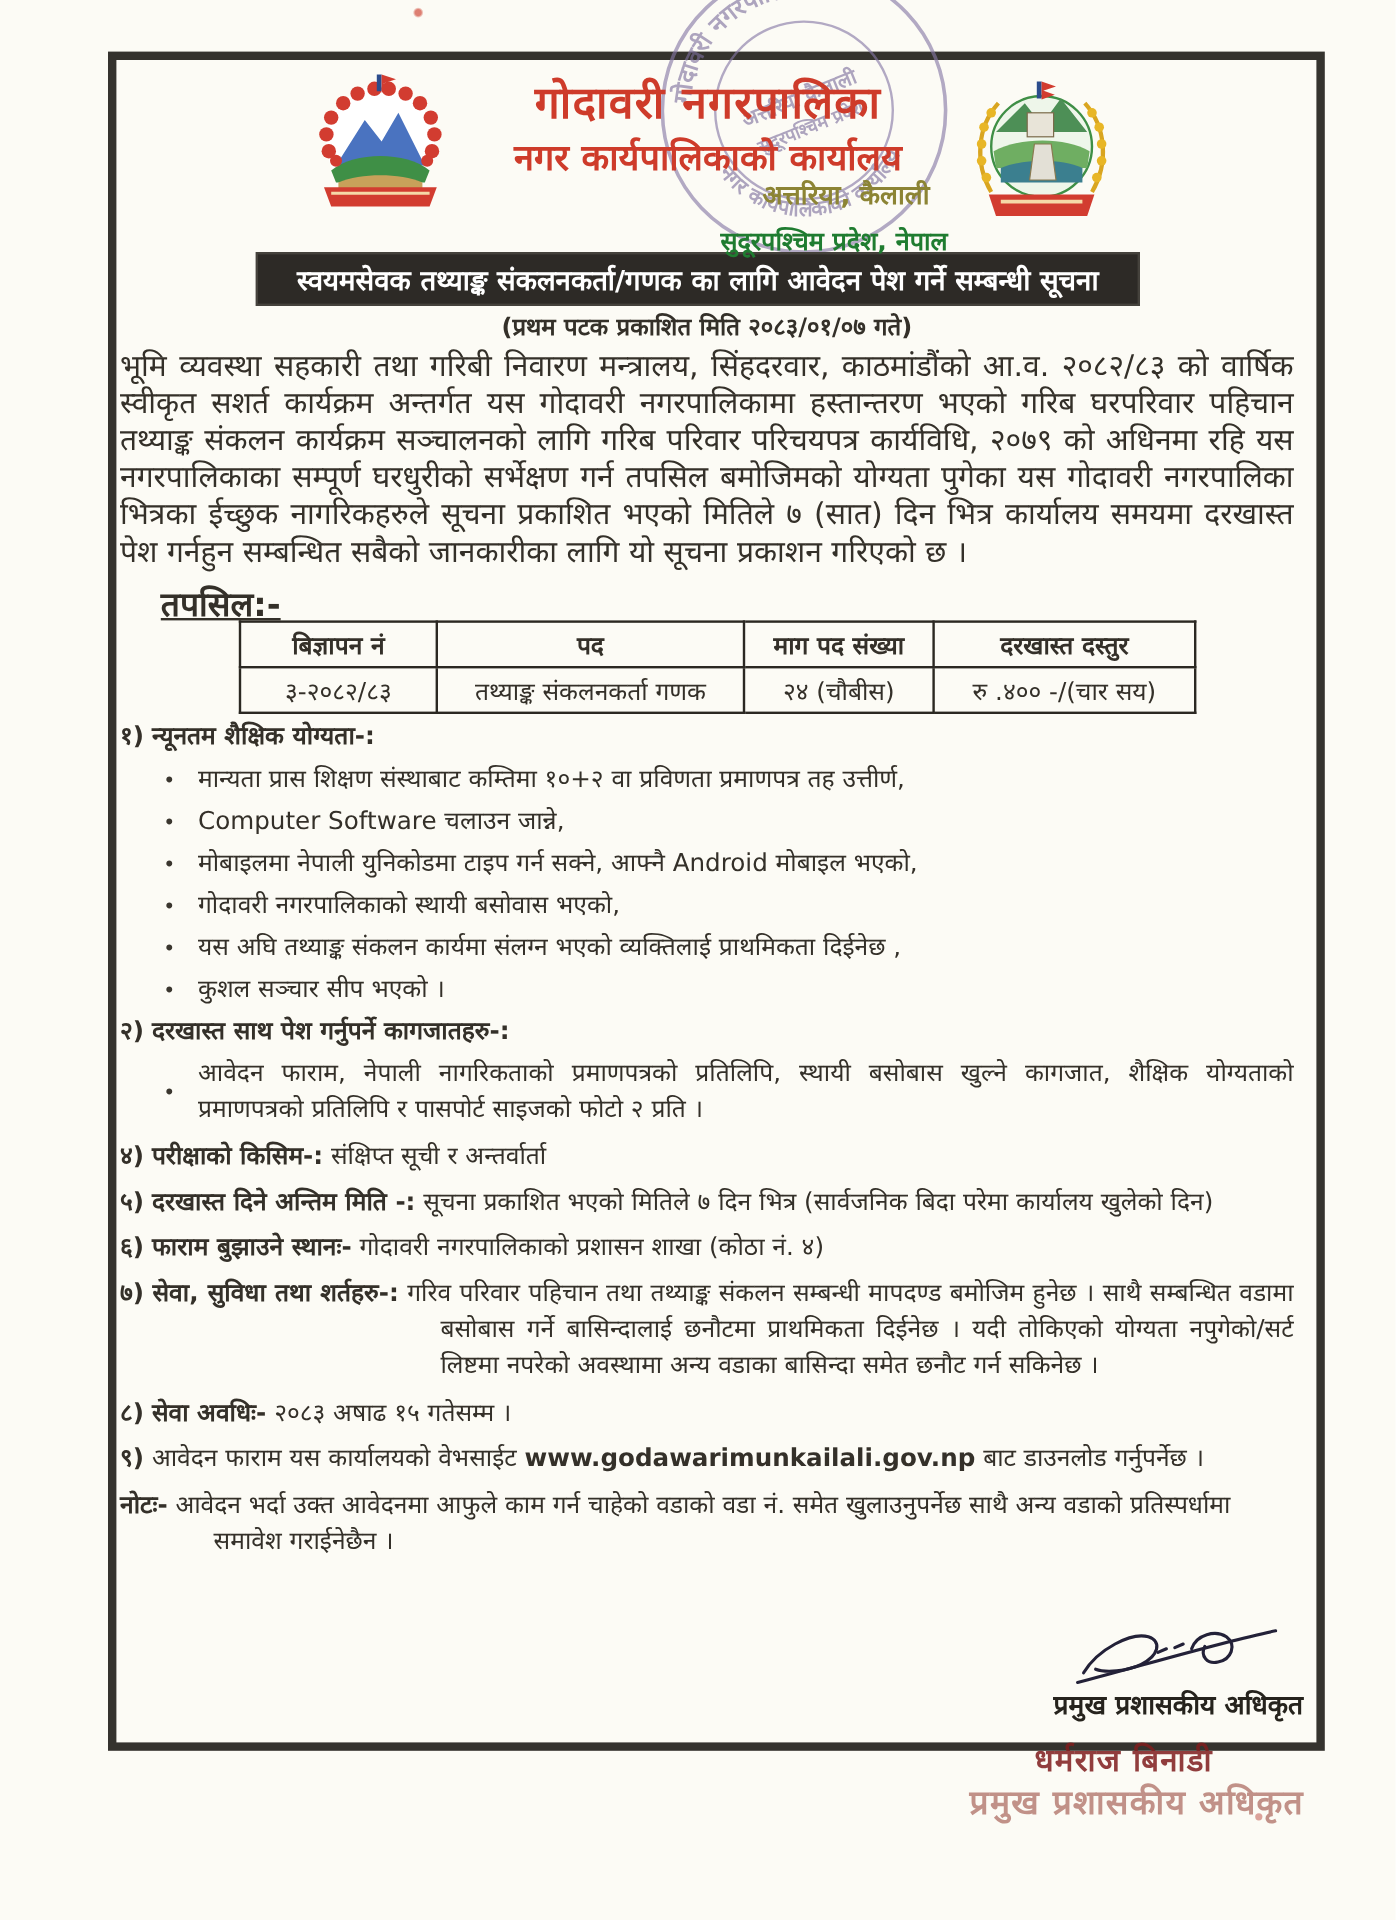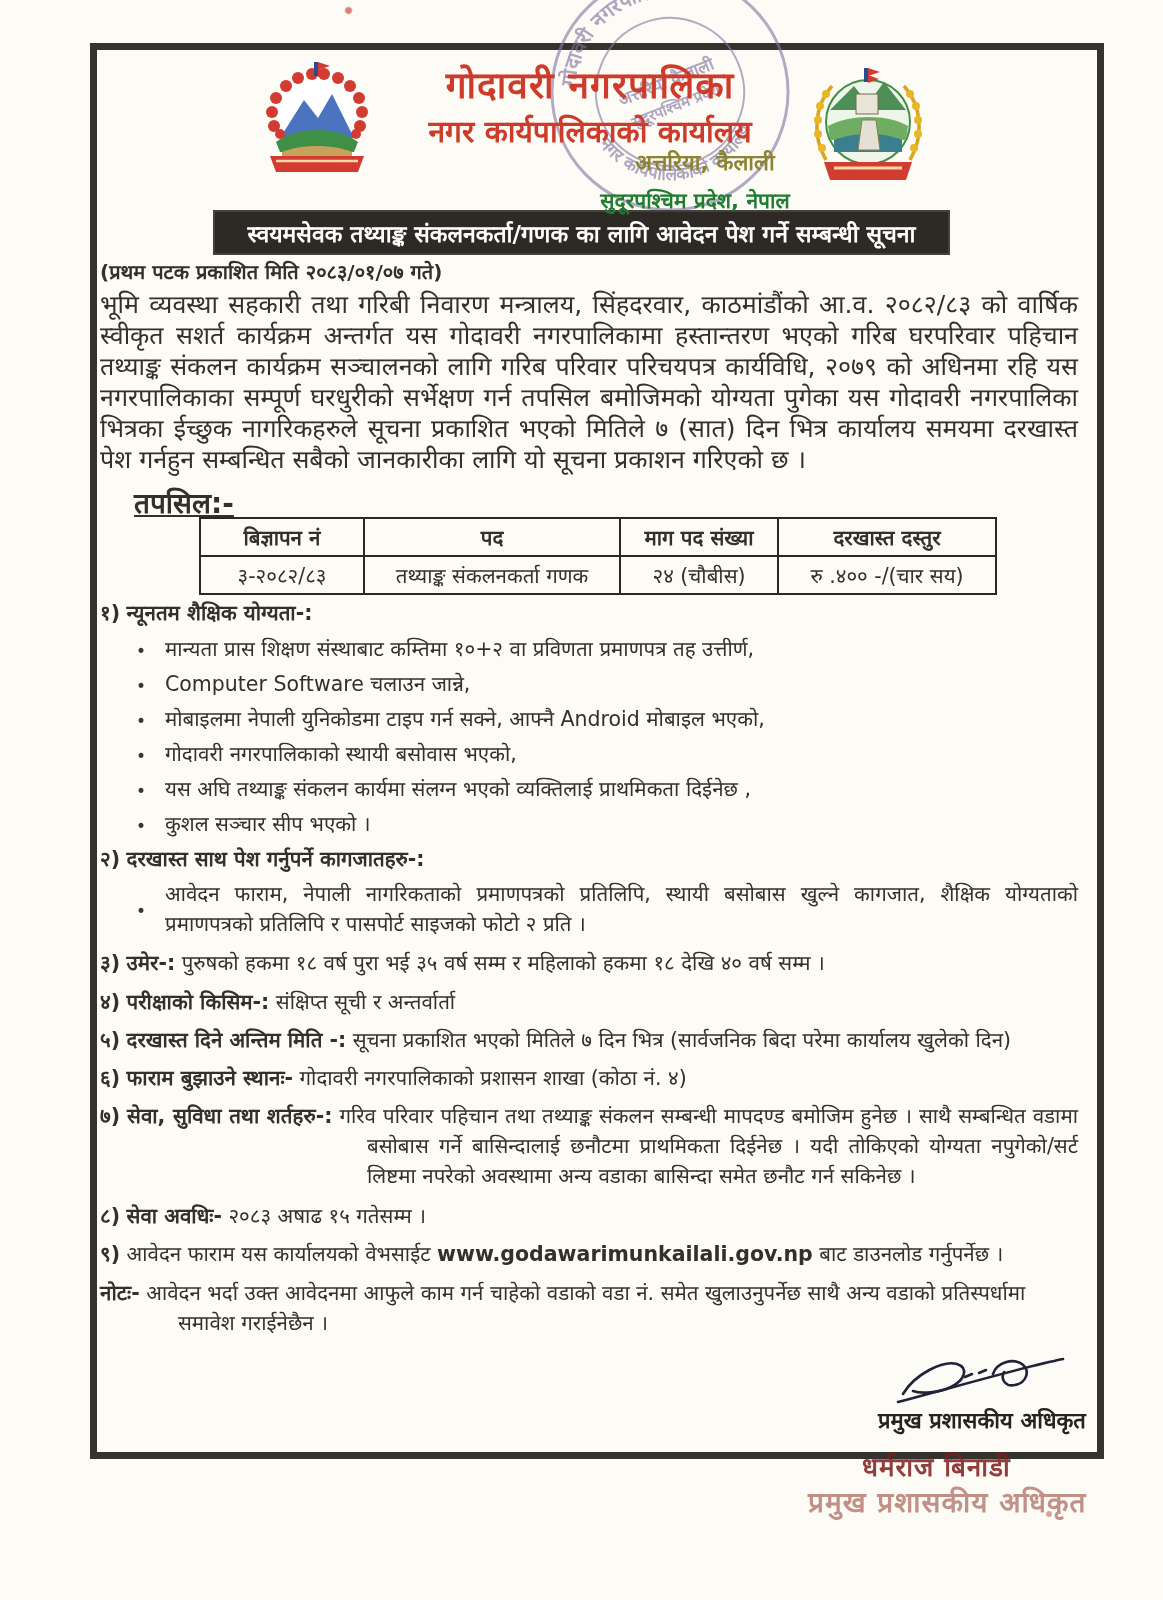--- a/index.html
+++ b/index.html
@@ -23,21 +23,21 @@
     color:#1f7c30; font-size:21px; font-weight:bold;}
   .logo{position:absolute;}
   
   .seal{left:520px; top:-58px; width:300px; height:300px; opacity:.62;
         transform:rotate(-22deg);}
   
   .notice-bar{left:215px; top:212px; width:733px; height:41px;
     background:#2d2a26; color:#ffffff; display:flex; align-items:center;
     justify-content:center; font-size:23px; font-weight:bold; white-space:nowrap;
     box-shadow:0 0 0 2px #45423c;}
-  .publish{left:100px; top:258px; width:978px; text-align:left;
+  .publish{left:100px; top:258px; width:978px; text-align:center;
     font-size:20px; font-weight:bold;}
   
   .intro{left:100px; top:289px; width:978px; text-align:justify;
     font-size:25px; line-height:31px;}
   .tapsil{left:134px; top:483px; font-size:28px; font-weight:bold;
     text-decoration:underline;}
   
   .dtable{left:199px; top:517px;}
   table{border-collapse:collapse;}
   td{border:2.5px solid #2b2822; font-size:20.5px; text-align:center;
@@ -218,25 +218,20 @@
     </div>
 
     <div class="item" style="margin-bottom:5px;">
       <span class="num">२)</span>
       <span class="btitle">दरखास्त साथ पेश गर्नुपर्ने कागजातहरु-:</span>
     </div>
     <div class="bullet" style="margin-bottom:9px;align-items:center;">
       <span class="btext just">आवेदन फाराम, नेपाली नागरिकताको प्रमाणपत्रको प्रतिलिपि, स्थायी बसोबास खुल्ने कागजात, शैक्षिक योग्यताको प्रमाणपत्रको प्रतिलिपि र पासपोर्ट साइजको फोटो २ प्रति ।</span>
     </div>
 
-    <div class="item" style="margin-bottom:9px;">
-      <span class="num">३)</span>
-      <span class="btitle">उमेर-:</span>
-      <span>पुरुषको हकमा १८ वर्ष पुरा भई ३५ वर्ष सम्म र महिलाको हकमा १८ देखि ४० वर्ष सम्म ।</span>
-    </div>
 
     <div class="item" style="margin-bottom:8px;">
       <span class="num">४)</span>
       <span class="btitle">परीक्षाको किसिम-:</span>
       <span>संक्षिप्त सूची र अन्तर्वार्ता</span>
     </div>
 
     <div class="item hang5" style="margin-bottom:8px;">
       <span class="num">५)</span>
       <span class="btitle">दरखास्त दिने अन्तिम मिति -:</span>

